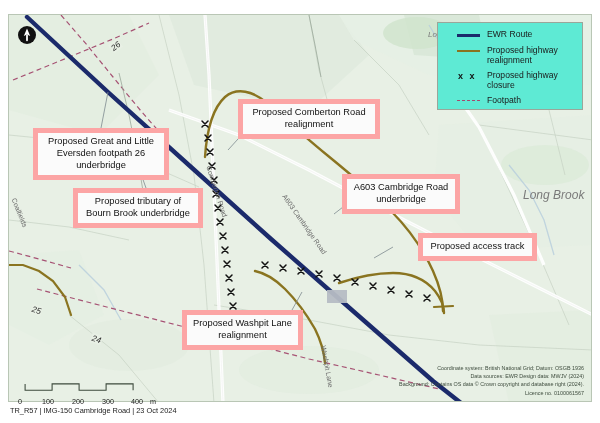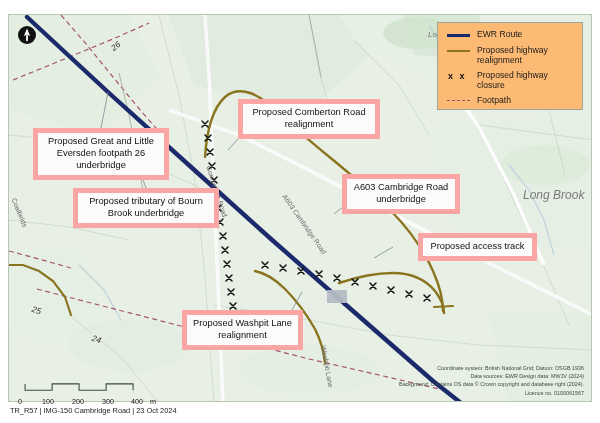--- a/index.html
+++ b/index.html
@@ -24,40 +24,41 @@
     border: 1px solid #b9c6b5;
     overflow: hidden;
   }
   #map-svg { position: absolute; left: 0; top: 0; }
 
   
   #legend {
     position: absolute;
     left: 437px; top: 22px;
     width: 146px; height: 88px;
-    background: #fdba74;
+    background: #5eead4;
     border: 1px solid #9aa69a;
     padding: 6px 7px 5px 8px;
     z-index: 40;
   }
   .legend-row {
     display: flex;
     align-items: flex-start;
     margin-bottom: 4px;
     font-size: 8.6px;
     color: #1a1a1a;
     line-height: 1.22;
   }
   .legend-row:last-child { margin-bottom: 0; }
   .legend-key {
     width: 26px; min-width: 26px;
     height: 11px;
     position: relative;
     margin-right: 5px;
     margin-top: 1px;
+    margin-left: 10px;
   }
   .key-solid-navy {
     position: absolute; left: 1px; top: 4px;
     width: 23px; height: 2.6px;
     background: #1b2a6b;
   }
   .key-solid-olive {
     position: absolute; left: 1px; top: 4px;
     width: 23px; height: 2.2px;
     background: #8a7420;
@@ -81,21 +82,21 @@
     background: #fbfbfb;
     border: 5px solid #fca5a5;
     font-size: 9.3px;
     color: #111;
     text-align: center;
     line-height: 1.28;
     padding: 3px 5px;
     z-index: 30;
   }
   #callout-eversden { left: 33px; top: 128px; width: 136px; }
-  #callout-bourn    { left: 73px; top: 188px; width: 146px; }
+  #callout-bourn    { left: 73px; top: 188px; width: 130px; }
   #callout-comberton{ left: 238px; top: 99px;  width: 142px; }
   #callout-a603     { left: 342px; top: 174px; width: 118px; }
   #callout-access   { left: 383px; top: 233px; width: 119px; margin-left: 35px; }
   #callout-washpit  { left: 182px; top: 310px; width: 121px; }
 
   
   #north-arrow {
     position: absolute;
     left: 17px; top: 25px;
     width: 20px; height: 20px;

